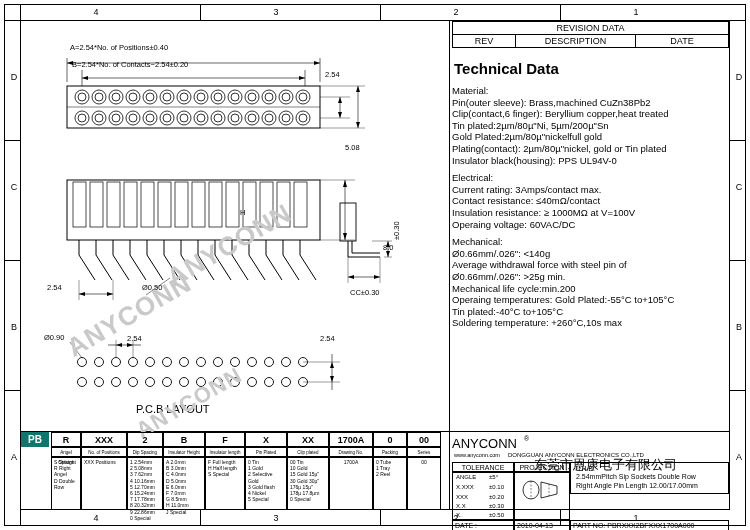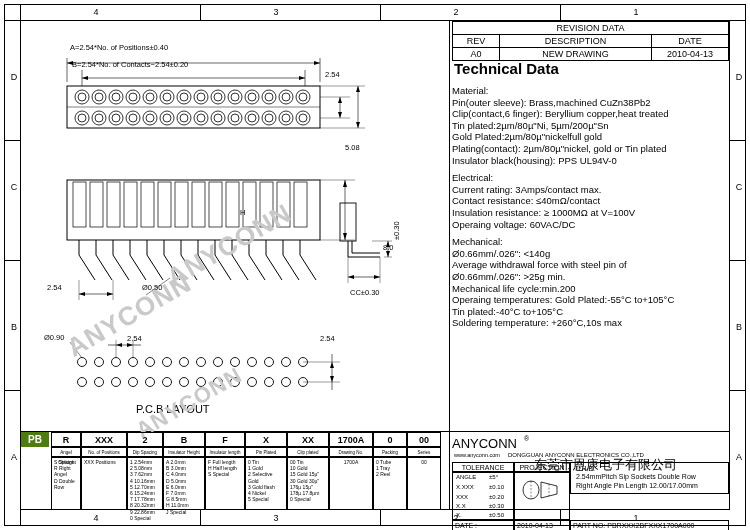--- a/index.html
+++ b/index.html
@@ -17,34 +17,34 @@
   .t{position:absolute;font-size:9px;white-space:nowrap;}
   .t6{font-size:6px;}
   .bold{font-weight:normal;}
   
   #tech{position:absolute;left:452px;top:60px;width:276px;}
   #tech .title{font-size:15px;font-weight:bold;margin:0 0 8px 2px;}
   #tech .ln{font-size:9.5px;line-height:11.6px;white-space:nowrap;}
   #tech .gap{height:6px;}
   
   .rt{position:absolute;left:452px;top:21px;width:277px;border-collapse:collapse;font-size:9px;}
-  .rt td,.rt th{border:1px solid #000;padding:0 4px;height:12px;text-align:center;font-weight:normal;}
+  .rt td,.rt th{border:1px solid #000;padding:0 12px;height:12px;text-align:center;font-weight:normal;}
   .rt .hdr{font-size:9px;}
   
   #params{position:absolute;left:21px;top:432px;width:420px;height:78px;}
   .pcell{position:absolute;border:1px solid #000;box-sizing:border-box;}
   .phdr{font-size:9px;text-align:center;font-weight:bold;height:15px;line-height:15px;}
   .pbody{font-size:5px;line-height:6.2px;padding:1px 2px;}
   
   #titleblock{position:absolute;left:441px;top:432px;width:288px;height:78px;}
   .tb{position:absolute;border:1px solid #000;box-sizing:border-box;font-size:7px;}
   .tbl{padding:1px 2px;}
   .dim{position:absolute;font-size:7.5px;white-space:nowrap;}
   .wm{position:absolute;font-size:26px;color:#c9c9c9;font-weight:bold;transform:rotate(-30deg);letter-spacing:1px;pointer-events:none;}
-  .pb{position:absolute;background:#4d7c0f;color:#fff;font-weight:bold;font-size:10px;text-align:center;}
+  .pb{position:absolute;background:#0f766e;color:#fff;font-weight:bold;font-size:10px;text-align:center;}
 </style>
 </head>
 <body>
 
 <div id="sheet">
 
   <div class="abs frame-outer"></div>
   <div class="abs frame-inner"></div>
 
   <div class="zone" style="left:90px;top:7px;">4</div>
@@ -90,25 +90,20 @@
 
   <table class="rt">
     <tbody>
         <tr>
           <td colspan="3" class="hdr">REVISION DATA</td>
         </tr>
     <tr>
       <td style="width:38px">REV</td>
       <td>DESCRIPTION</td>
       <td style="width:68px">DATE</td>
-    </tr>
-    <tr>
-      <td>A0</td>
-      <td>NEW DRAWING</td>
-      <td>2010-04-13</td>
     </tr>
   </tbody>
     </table>
 
   <div id="tech">
     <div class="title">Technical Data</div>
     <div class="ln">Material:</div>
     <div class="ln">Pin(outer sleeve): Brass,machined CuZn38Pb2</div>
     <div class="ln">Clip(contact,6 finger): Beryllium copper,heat treated</div>
     <div class="ln">Tin plated:2µm/80µ"Ni, 5µm/200µ"Sn</div>

